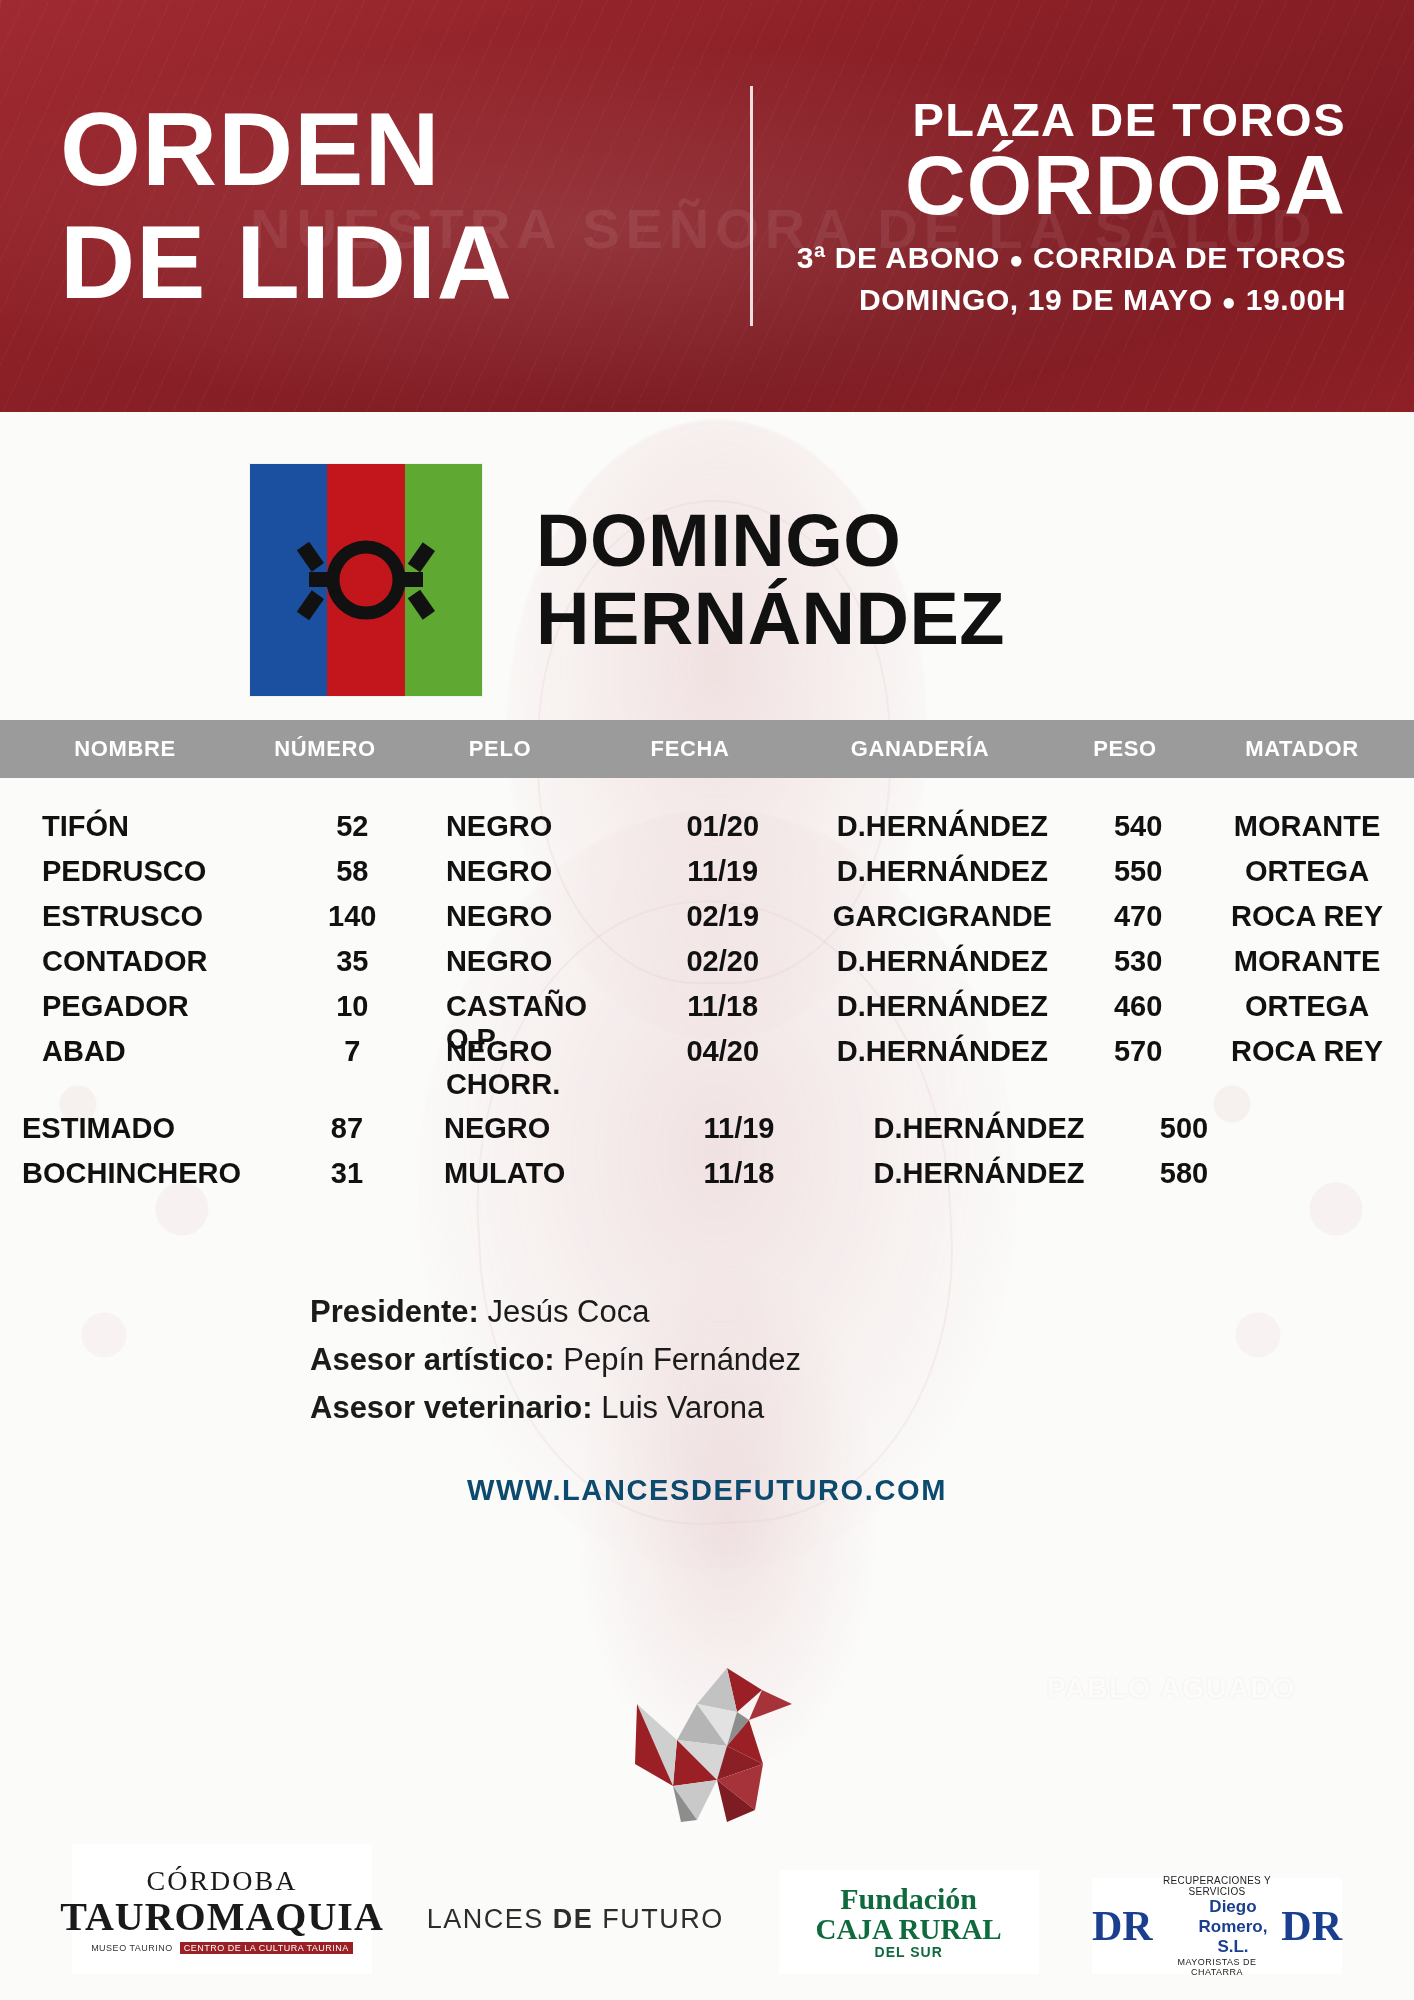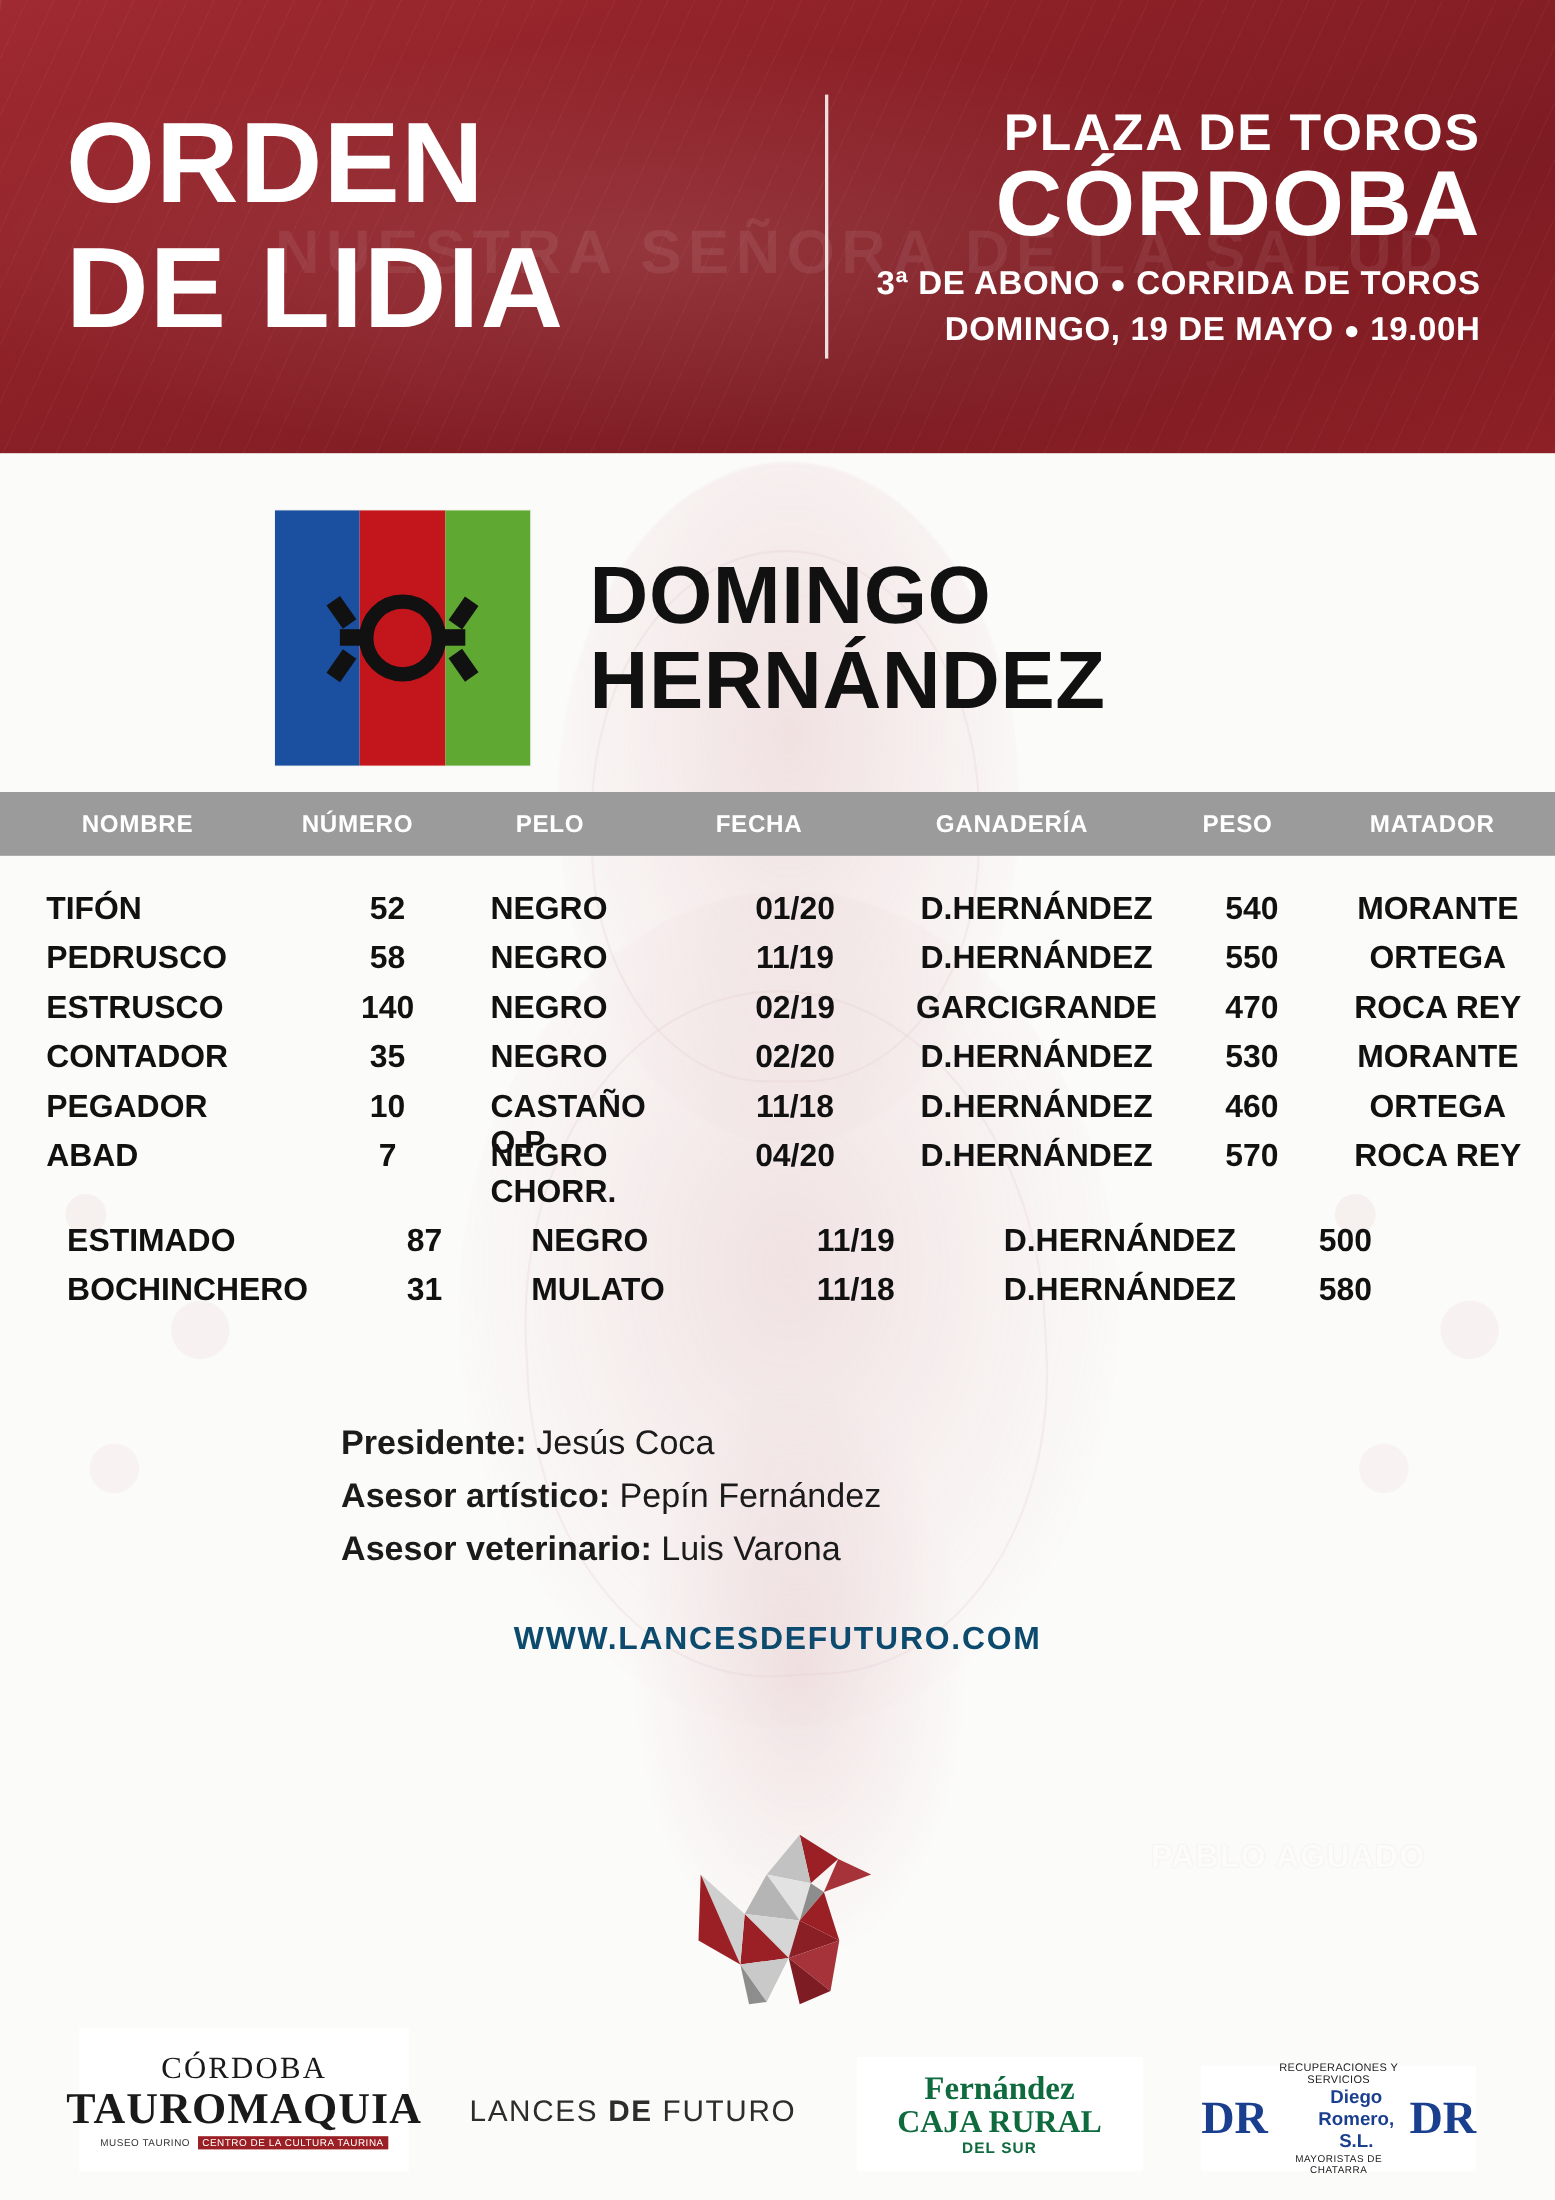--- a/index.html
+++ b/index.html
@@ -244,21 +244,21 @@
   .sob-rows { padding-top: 32px; }
   .srow {
     display: flex;
     align-items: baseline;
     height: 45px;
     font-weight: 700;
     font-size: 29px;
     color: #111;
   }
   .srow .cell { text-align: center; }
-  .srow .cell.nombre { text-align: left; padding-left: 61px; }
+  .srow .cell.nombre { text-align: left; padding-left: 22px; }
   .srow .cell.pelo { text-align: left; padding-left: 22px; }
   .s-nombre { width: 250px; }
   .s-numero { width: 150px; }
   .s-pelo   { width: 200px; }
   .s-fecha  { width: 190px; }
   .s-gan    { width: 290px; }
   .s-peso   { width: 120px; }
 
   
   .officials {
@@ -561,21 +561,21 @@
       </div>
     </div>
 
     <div class="sp sp-lances">
       <div class="txt">
         <span>LANCES </span><b>DE</b><span> FUTURO</span>
       </div>
     </div>
 
     <div class="sp sp-caja">
-      <div class="c1">Fernández</div>
+      <div class="c1">Fundación</div>
       <div class="c2">CAJA RURAL</div>
       <div class="c3">DEL SUR</div>
     </div>
 
     <div class="sp sp-diego">
       <div class="dr">DR</div>
       <div class="mid">
         <div class="d1">RECUPERACIONES Y SERVICIOS</div>
         <div class="d2">Diego Romero, S.L.</div>
         <div class="d3">MAYORISTAS   DE   CHATARRA</div>

